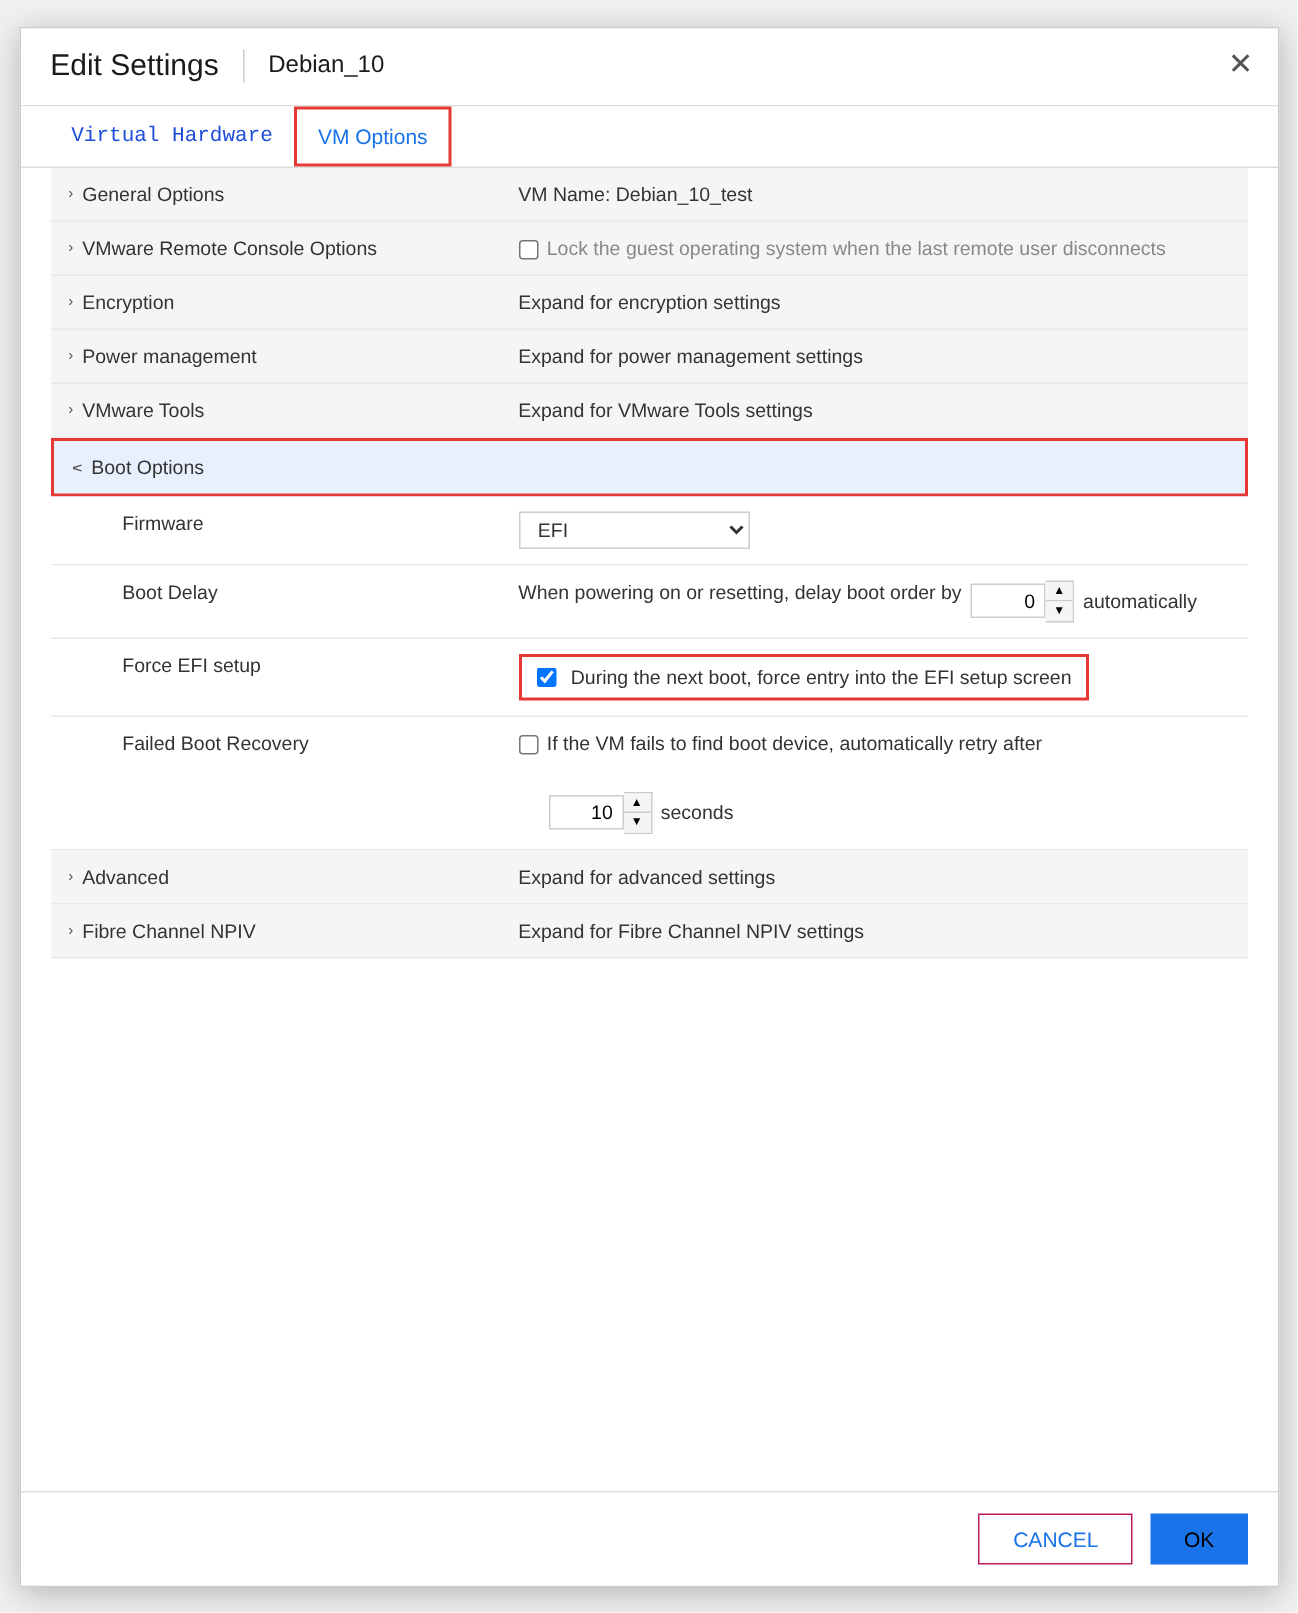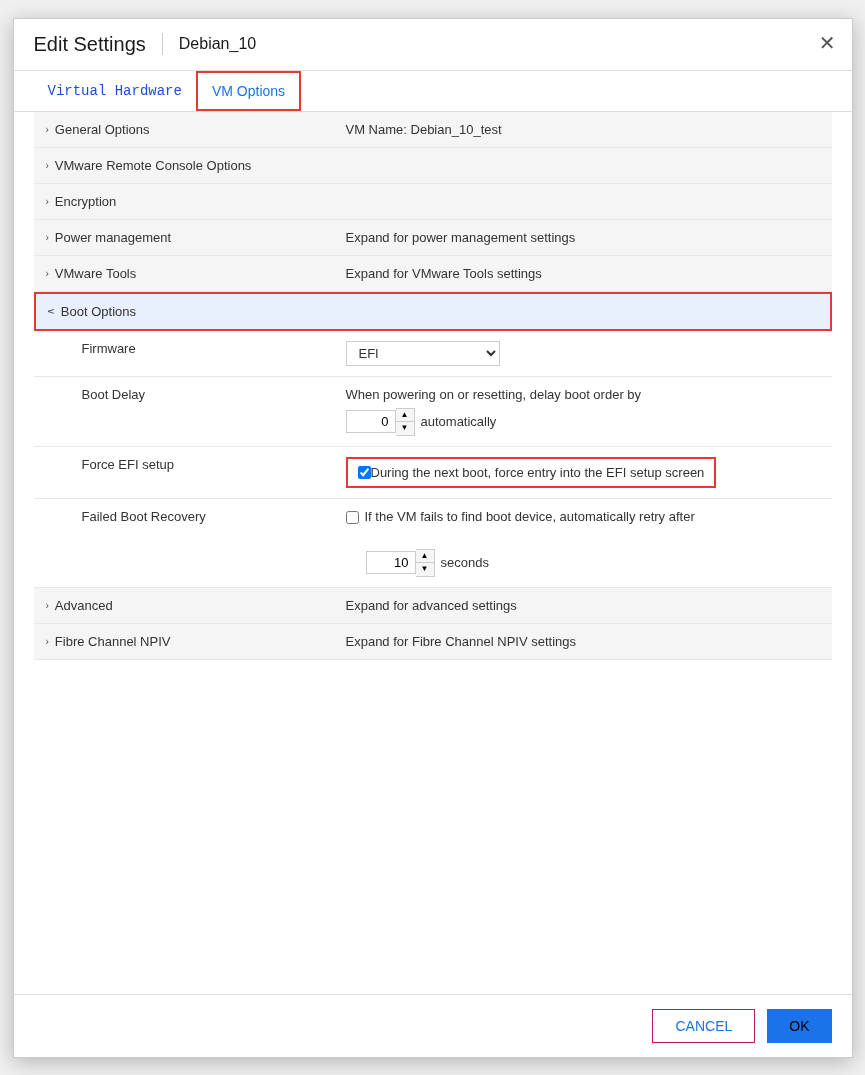--- a/index.html
+++ b/index.html
@@ -140,21 +140,21 @@
       font-size: 13px;
       color: #333;
       background: #fff;
       width: 154px;
       appearance: auto;
     }
     .boot-delay-row {
       display: flex;
       align-items: center;
       gap: 6px;
-      flex-direction: column;
+      flex-direction: row;
       align-items: flex-start;
     }
     .boot-delay-inner {
       display: flex;
       align-items: center;
       gap: 6px;
     }
     .spinner-input {
       display: flex;
       align-items: center;
@@ -192,21 +192,21 @@
     .checkbox-row {
       display: flex;
       align-items: flex-start;
       gap: 6px;
     }
     .force-efi-box {
       border: 2px solid #e53935;
       padding: 6px 10px;
       display: flex;
       align-items: center;
-      gap: 0;
+      gap: 10px;
     }
     .checkbox-label {
       font-size: 13px;
       color: #333;
     }
     .gray-text {
       color: #888;
       font-size: 13px;
     }
     .dialog-footer {
@@ -263,26 +263,35 @@
       <div class="col-value">
         <span>VM Name: Debian_10_test</span>
       </div>
     </div>
 
     <div class="row section-header">
       <div class="col-label">
         <span class="chevron">›</span>
         <span class="section-label">VMware Remote Console Options</span>
       </div>
+      <div class="col-value">
+        <div class="checkbox-row">
+          <input type="checkbox" style="margin-top: 2px;">
+          <span class="gray-text">Lock the guest operating system when the last remote user disconnects</span>
+        </div>
+      </div>
     </div>
 
     <div class="row section-header">
       <div class="col-label">
         <span class="chevron">›</span>
         <span class="section-label">Encryption</span>
+      </div>
+      <div class="col-value">
+        <span>Expand for encryption settings</span>
       </div>
     </div>
 
     <div class="row section-header">
       <div class="col-label">
         <span class="chevron">›</span>
         <span class="section-label">Power management</span>
       </div>
       <div class="col-value">
         <span>Expand for power management settings</span>

